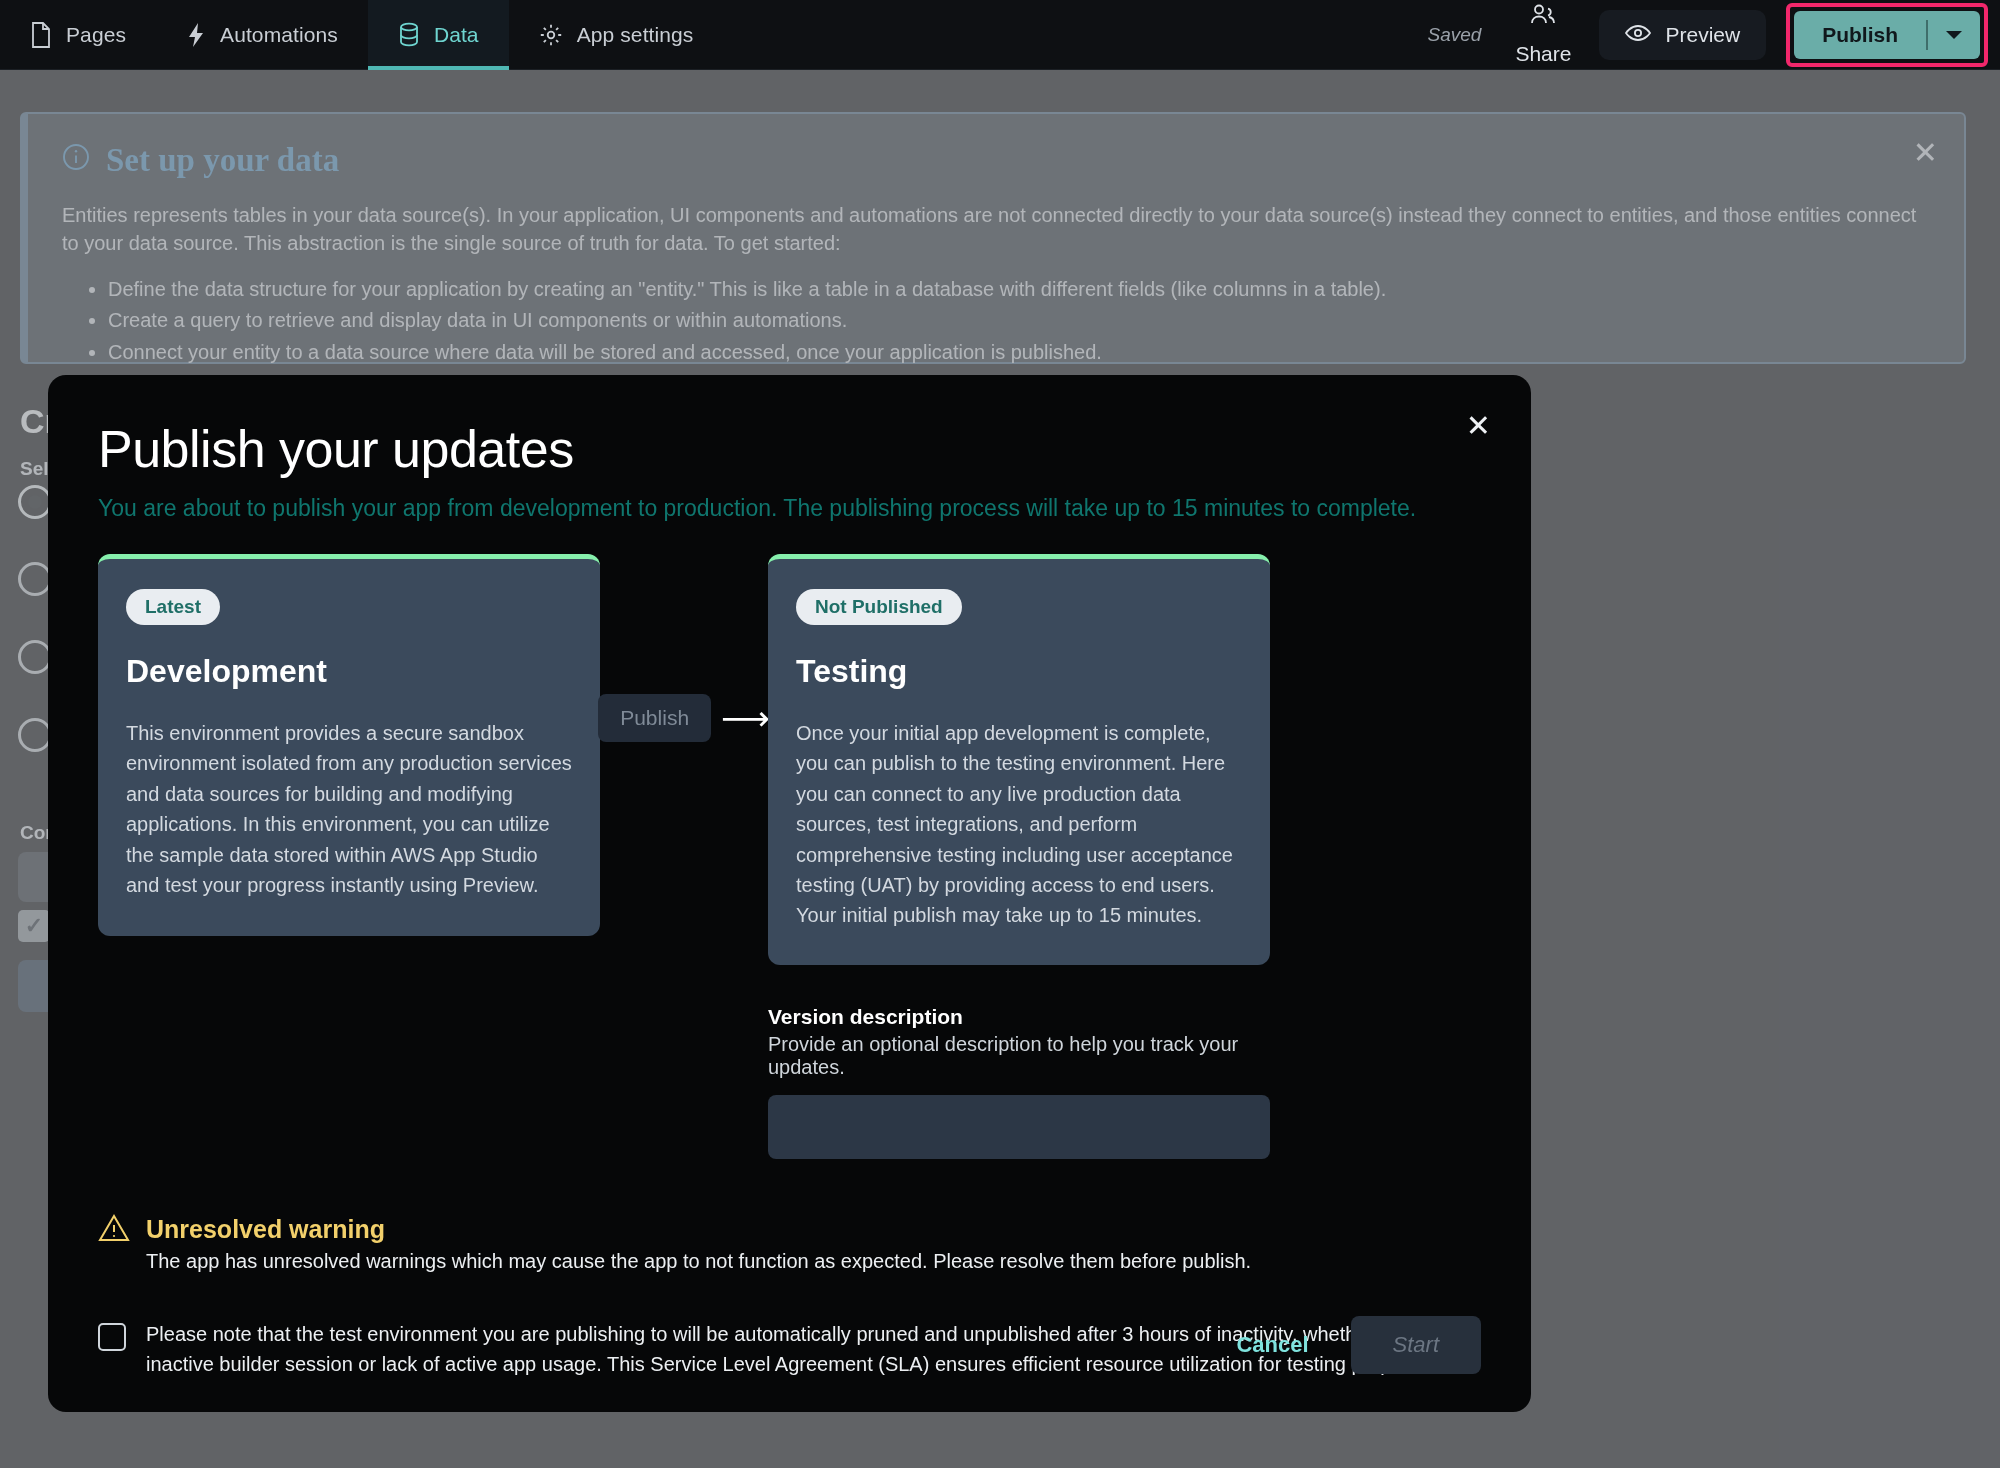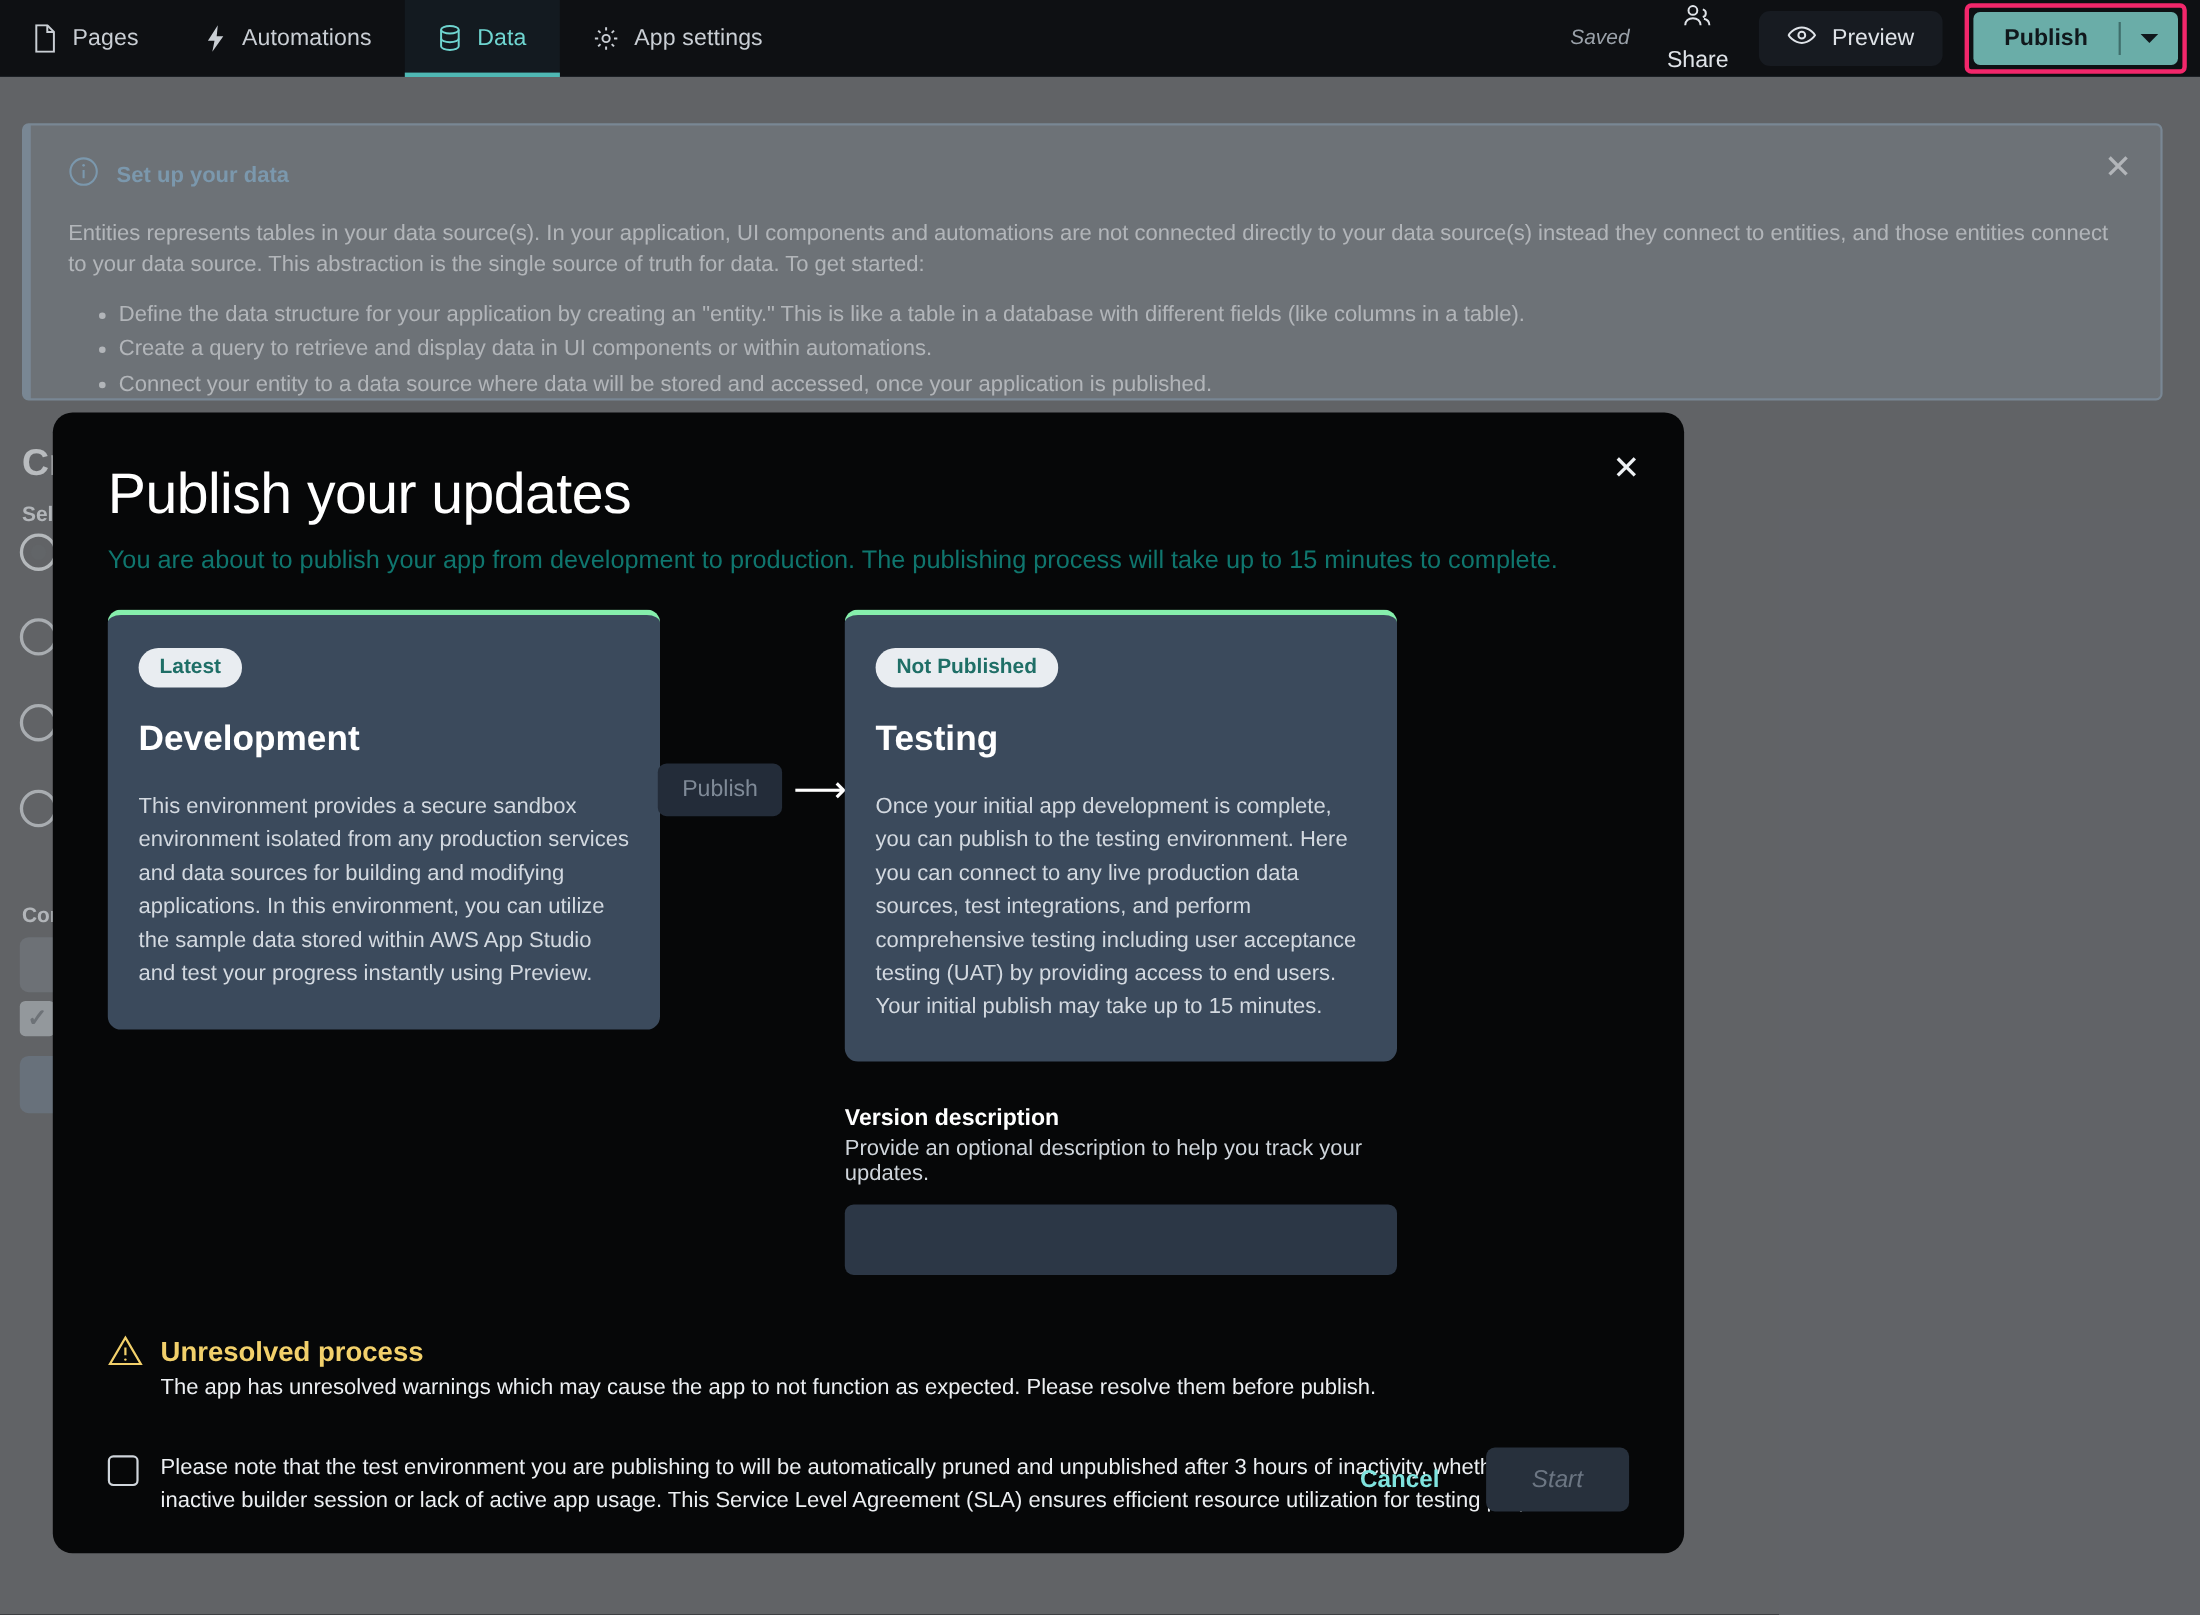--- a/index.html
+++ b/index.html
@@ -68,21 +68,21 @@
   
   .page { position: absolute; left: 0; top: 70px; width: 2000px; height: 1398px; }
   .banner {
     position: absolute; left: 20px; top: 42px; width: 1946px; height: 252px;
     background: #2b323a; border: 2px solid #4a6a86;
     border-left: 8px solid #4a6a86;
     border-radius: 6px; padding: 28px 34px;
   }
   .banner-head {
     display: flex; align-items: center; gap: 16px;
-    color: #4f95c8; font-size: 20px; font-weight: 700; margin-bottom: 22px;
+    color: #4f95c8; font-size: 33px; font-weight: 700; margin-bottom: 22px; font-family: Liberation Serif, serif;
   }
   .banner p { color: #dfe3e8; font-size: 20px; line-height: 1.42; }
   .banner ul { margin: 16px 0 0 46px; color: #dfe3e8; font-size: 20px; line-height: 1.58; }
   .banner-close {
     position: absolute; right: 26px; top: 24px;
     color: #dfe3e8; font-size: 30px; cursor: pointer; line-height: 1;
   }
   .page-title {
     position: absolute; left: 20px; top: 332px;
     color: #f2f4f6; font-size: 34px; font-weight: 700;
@@ -366,21 +366,21 @@
 
     <div class="warn">
       <span>
         <svg width="32" height="30" viewBox="0 0 32 30" fill="none" stroke="#f2d06b" stroke-width="2">
           <path d="M16 3L30 27H2z"></path>
             <path d="M16 12v7"></path>
             <circle cx="16" cy="23" r="1.1" fill="#f2d06b" stroke="none"></circle>
         </svg>
       </span>
       <div class="warn-body">
-        <div class="warn-title">Unresolved process</div>
+        <div class="warn-title">Unresolved warning</div>
         <div class="warn-text">The app has unresolved warnings which may cause the app to not function as expected. Please resolve them before publish.</div>
       </div>
     </div>
 
     <div class="sla">
       <div class="sla-box"></div>
       <div class="sla-text">Please note that the test environment you are publishing to will be automatically pruned and unpublished after 3 hours of inactivity, whether due to an inactive builder session or lack of active app usage. This Service Level Agreement (SLA) ensures efficient resource utilization for testing purposes.</div>
     </div>
 
     <div class="footer">

